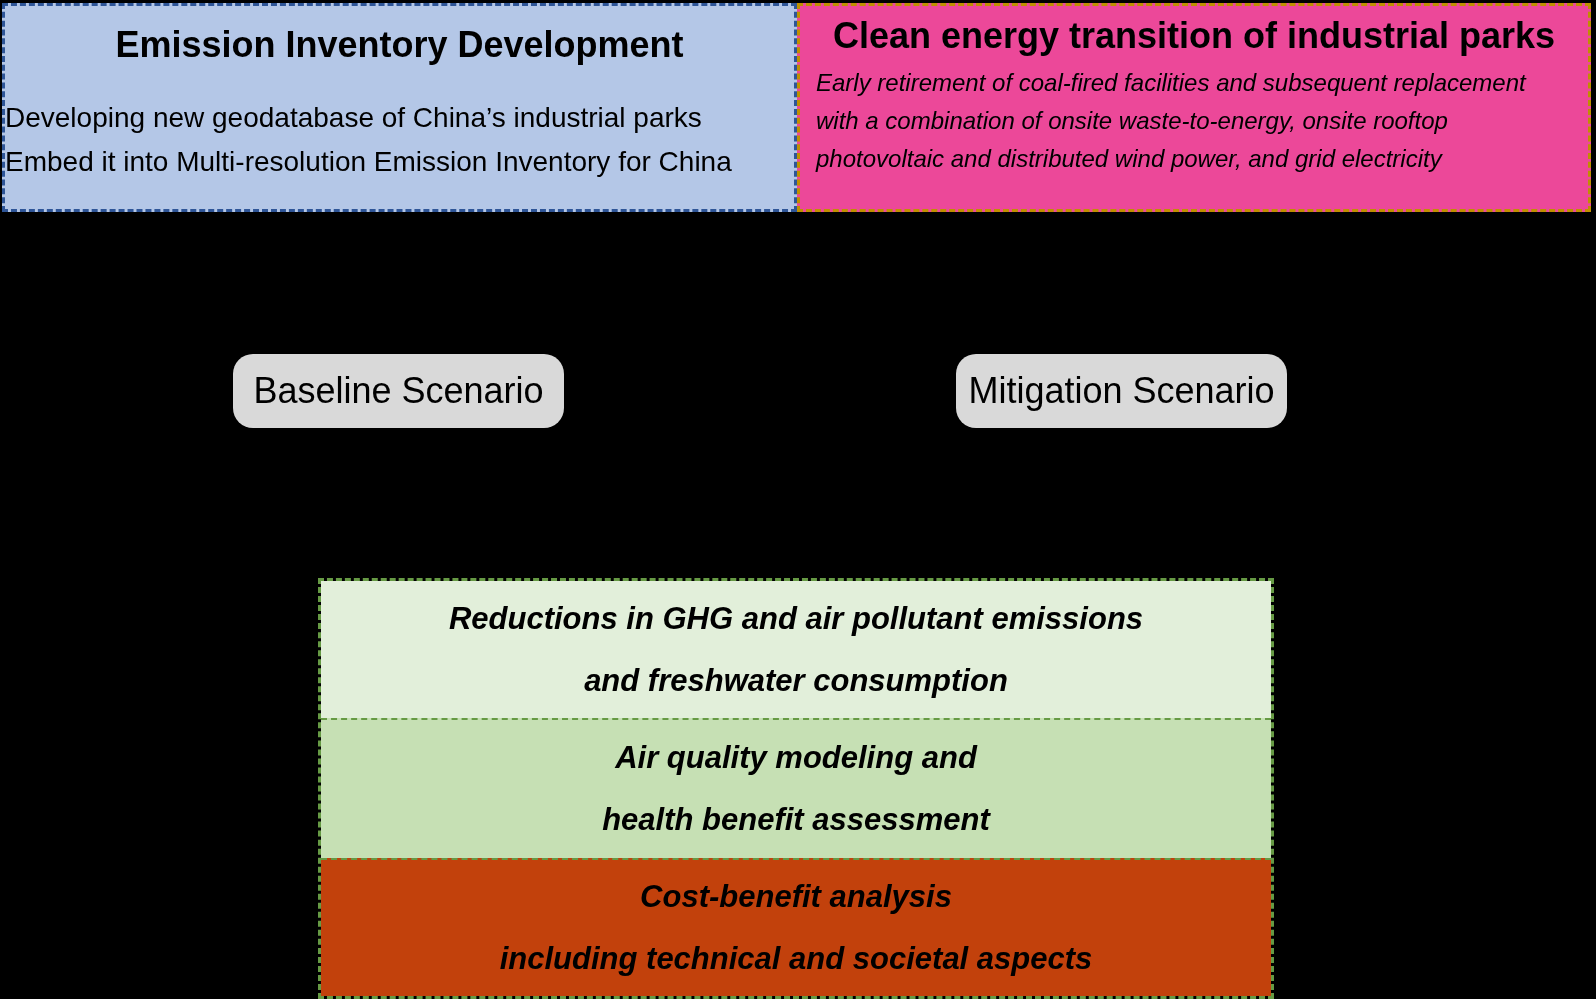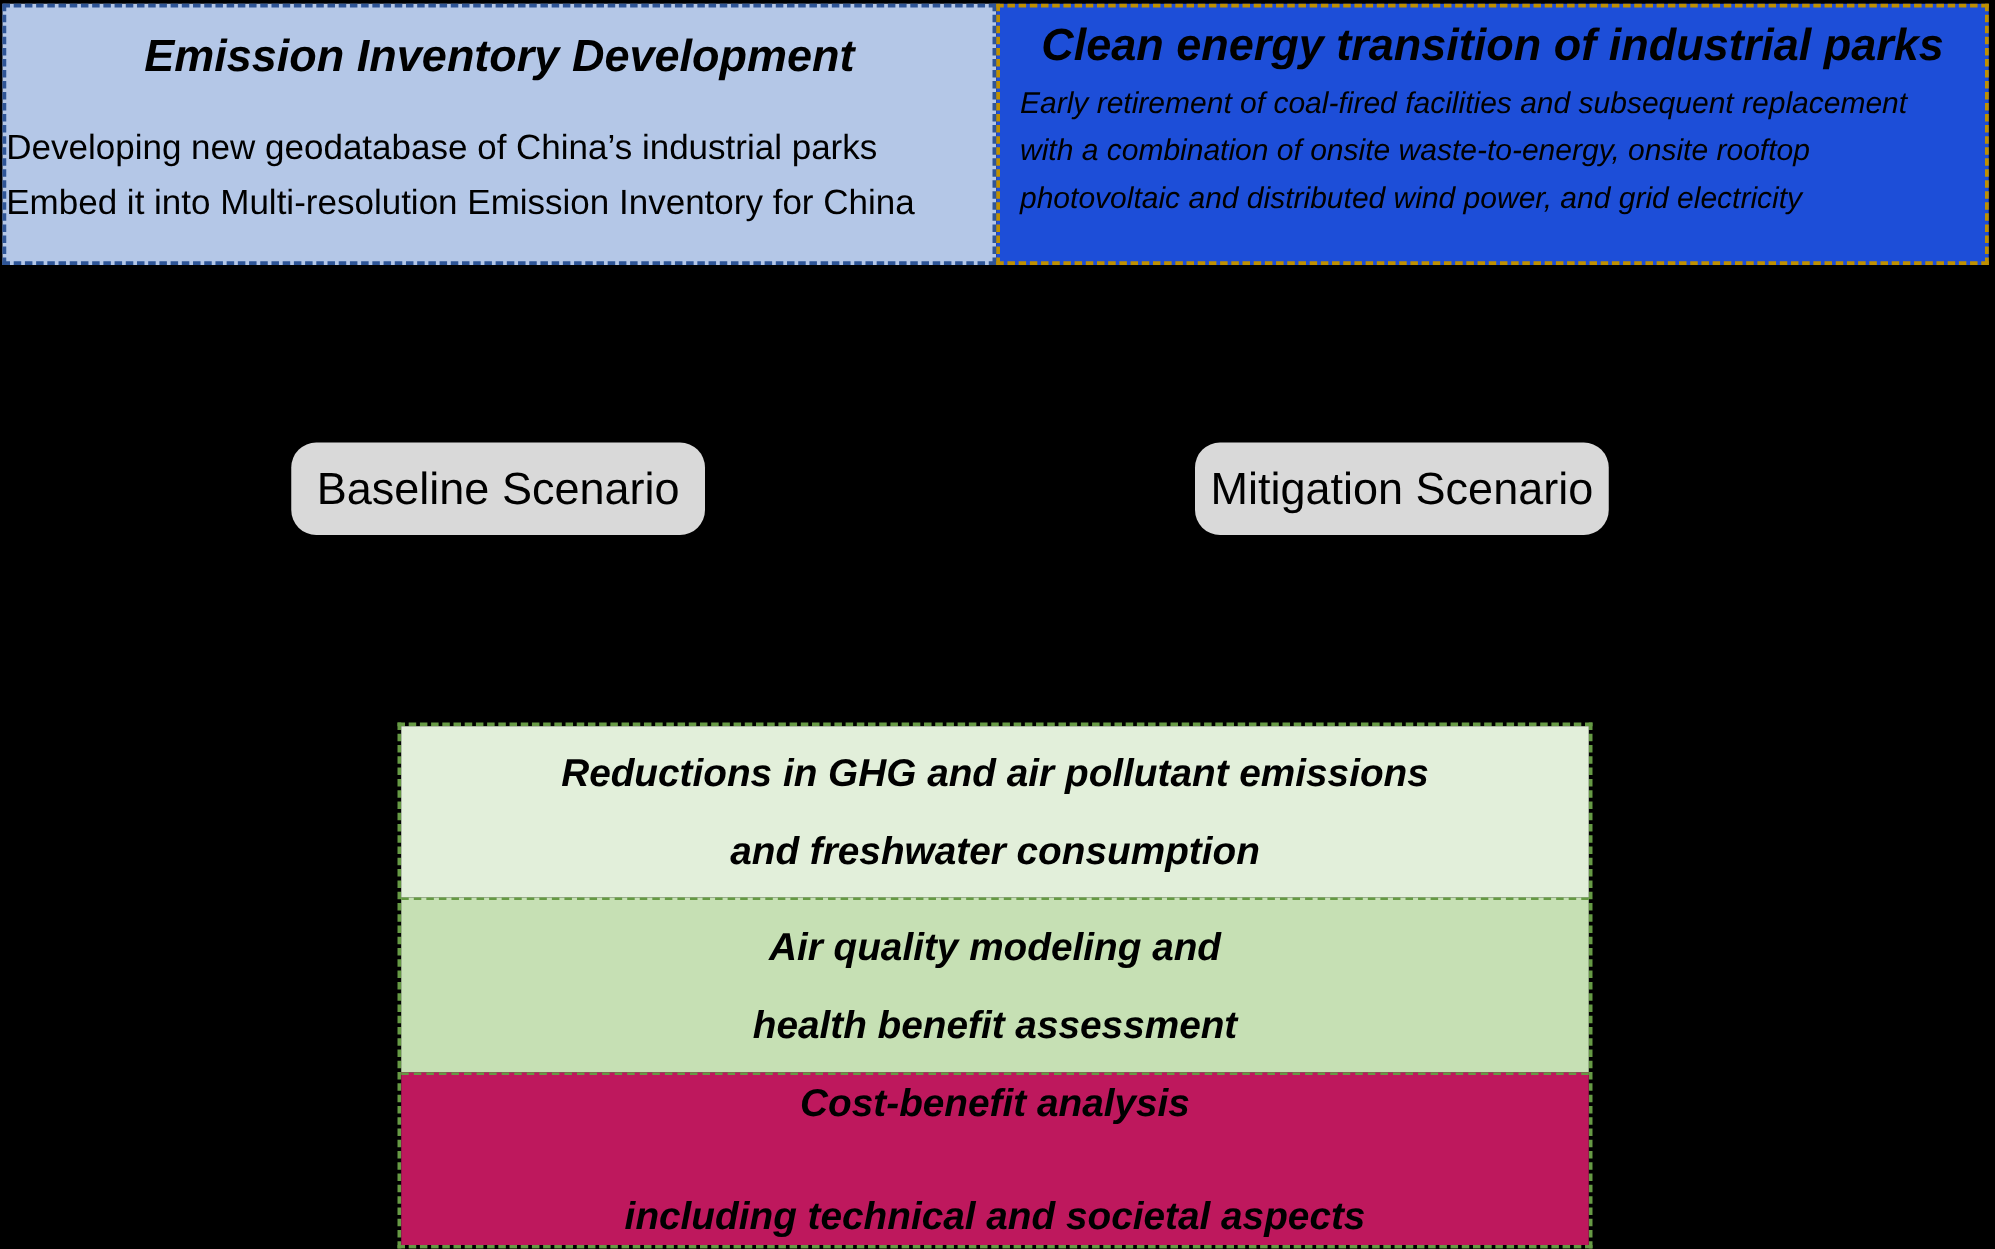--- a/index.html
+++ b/index.html
@@ -5,24 +5,24 @@
   html,body{margin:0;padding:0;background:#000;}
   .canvas{
     position:relative;width:1596px;height:999px;background:#000000;
     font-family:"Liberation Sans", sans-serif;color:#000;overflow:hidden;
   }
   .top-box{position:absolute;top:3px;height:209px;box-sizing:border-box;}
   .blue-box{
     left:2px;width:795px;background:#b4c7e7;border:3px dashed #2e5597;
   }
   .yellow-box{
-    left:797px;width:794px;background:#1d4ed8;border:3px dashed #bf9000;
+    left:797px;width:794px;background:#ec4899;border:3px dashed #bf9000;
   }
   .box-title{
-    font-size:36px;font-weight:bold;font-style:italic;text-align:center;
+    font-size:36px;font-weight:bold;text-align:center;
     line-height:46px;padding-top:16px;
   }
   .yellow-box .box-title{padding-top:8px;line-height:44px;}
   .blue-body{margin-top:28px;text-align:left;font-size:28px;line-height:44px;}
   .yellow-body{
     margin-top:6px;padding:0 14px 0 16px;text-align:left;font-size:24px;line-height:38px;font-style:italic;
   }
   .scenario{
     position:absolute;top:354px;width:331px;height:74px;background:#d9d9d9;
     display:flex;align-items:center;justify-content:center;
@@ -35,21 +35,21 @@
     box-sizing:border-box;border:3px dashed #669a44;
     display:flex;flex-direction:column;
   }
   .green-seg{
     display:flex;flex-direction:column;align-items:center;justify-content:center;
     font-size:31px;font-weight:bold;font-style:italic;text-align:center;
     line-height:46px;box-sizing:border-box;gap:16px;
   }
   .seg-1{height:137px;background:#e2efda;}
   .seg-2{height:140px;background:#c6e0b4;border-top:2px dashed #669a44;}
-  .seg-3{flex:1;background:#be185d;border-top:2px dashed #669a44;justify-content:space-between;}
+  .seg-3{flex:1;background:#c2410c;border-top:2px dashed #669a44;}
 </style>
 </head>
 <body>
 
 <div class="canvas">
 
   <div class="top-box blue-box">
     <div class="box-title">Emission Inventory Development</div>
     <div class="blue-body">
       <div>Developing new geodatabase of China’s industrial parks</div>

